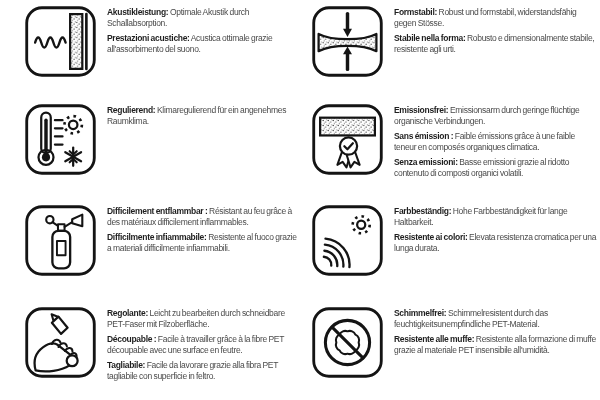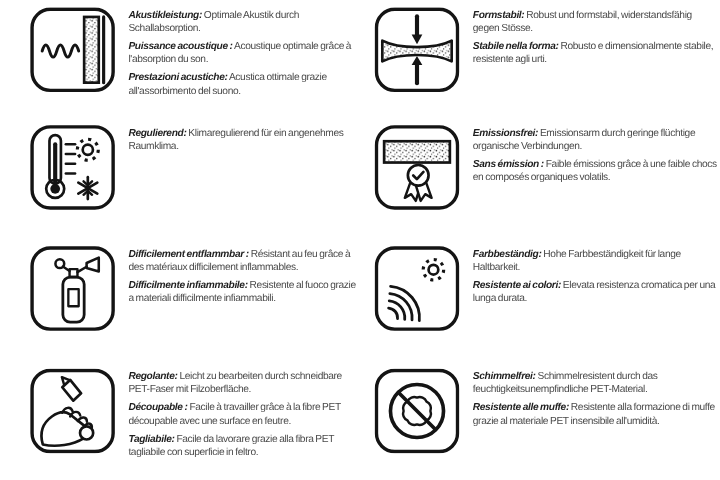--- a/index.html
+++ b/index.html
@@ -7,21 +7,21 @@
   .sheet{display:grid;grid-template-columns:300px 300px;grid-template-rows:98px 101px 102px auto;
          padding-top:6px;box-sizing:border-box;width:600px;height:400px;}
   .cell{display:flex;align-items:flex-start;gap:11px;padding-left:25px;box-sizing:border-box;}
   .cell:nth-child(even){padding-left:12px;}
   .iconbox{width:71px;height:71px;flex:0 0 71px;}
   .iconbox svg{display:block;width:71px;height:71px;}
   .txt{flex:1;max-width:196px;padding-top:1px;}
   .cell:nth-child(even) .txt{max-width:204px;}
   .txt p{margin:0 0 3.5px 0;font-size:8.5px;line-height:11.2px;color:#4a4a4a;
          letter-spacing:-0.3px;word-spacing:-0.5px;}
-  .txt b{color:#1f1f1f;font-weight:bold;font-style:italic;}
+  .txt b{color:#1f1f1f;font-weight:bold;}
   .bx{fill:none;stroke:#141414;stroke-width:2.8;}
   .ln{fill:none;stroke:#141414;stroke-linecap:round;stroke-linejoin:round;}
 </style>
 </head>
 <body>
 
 <div class="sheet">
 
   <div class="cell">
     <div class="iconbox">
@@ -35,21 +35,20 @@
         </pattern>
           </defs>
         <rect x="1.7" y="1.7" width="66.6" height="66.6" rx="15" class="bx"></rect>
         <path d="M10 36 Q13 26 16 36 T22 36 T28 36 T34 36 T40 36" class="ln" stroke-width="2.4"></path>
         <rect x="44.5" y="8" width="12" height="54" fill="url(#dA)" stroke="#141414" stroke-width="2.2"></rect>
         <line x1="60.5" y1="8" x2="60.5" y2="62" class="ln" stroke-width="2.6"></line>
       </svg>
     </div>
     <div class="txt">
       <p><b>Akustikleistung:</b> <span>Optimale Akustik durch Schallabsorption.</span></p>
-      <p><b>Puissance acoustique :</b> <span>Acoustique optimale grâce à l'absorption du son.</span></p>
       <p><b>Prestazioni acustiche:</b> <span>Acustica ottimale grazie all'assorbimento del suono.</span></p>
     </div>
   </div>
 
   <div class="cell">
     <div class="iconbox">
       <svg viewBox="0 0 70 70">
         <defs>
             <pattern id="dB" width="5" height="5" patternUnits="userSpaceOnUse">
           <circle cx="1" cy="1.2" r="0.62" fill="#2a2a2a"></circle>
@@ -114,21 +113,22 @@
         <rect x="1.7" y="1.7" width="66.6" height="66.6" rx="15" class="bx"></rect>
         <rect x="8" y="13.5" width="54" height="17.5" fill="url(#dC)" stroke="#141414" stroke-width="2.2"></rect>
         <path d="M30 46 L25 60 L30.2 57 L34 62.5 L38 49.5" fill="#ffffff" stroke="#141414" stroke-width="2" stroke-linejoin="round"></path>
         <path d="M42 46 L47 60 L41.8 57 L38 62.5 L34 49.5" fill="#ffffff" stroke="#141414" stroke-width="2" stroke-linejoin="round"></path>
         <circle cx="36" cy="41.5" r="8.5" fill="#ffffff" stroke="#141414" stroke-width="2.2"></circle>
         <path d="M31.9 41.6 L34.9 44.6 L40.3 38.7" class="ln" stroke-width="2.2"></path>
       </svg>
     </div>
     <div class="txt">
       <p><b>Emissionsfrei:</b> <span>Emissionsarm durch geringe flüchtige organische Verbindungen.</span></p>
-      <p><b>Sans émission :</b> <span>Faible émissions grâce à une faible chocs en composés organiques volatils.</span></p>
+      <p><b>Sans émission :</b> <span>Faible émissions grâce à une faible teneur en composés organiques climatica.</span></p>
+      <p><b>Senza emissioni:</b> <span>Basse emissioni grazie al ridotto contenuto di composti organici volatili.</span></p>
     </div>
   </div>
 
   <div class="cell">
     <div class="iconbox">
       <svg viewBox="0 0 70 70">
         <rect x="1.7" y="1.7" width="66.6" height="66.6" rx="15" class="bx"></rect>
         <rect x="27" y="25.5" width="17.5" height="37" rx="6" class="ln" stroke-width="2.3"></rect>
         <rect x="31.5" y="35.5" width="8.5" height="14" class="ln" stroke-width="1.9"></rect>
         <rect x="32.5" y="19" width="6.5" height="6.5" class="ln" stroke-width="2"></rect>

